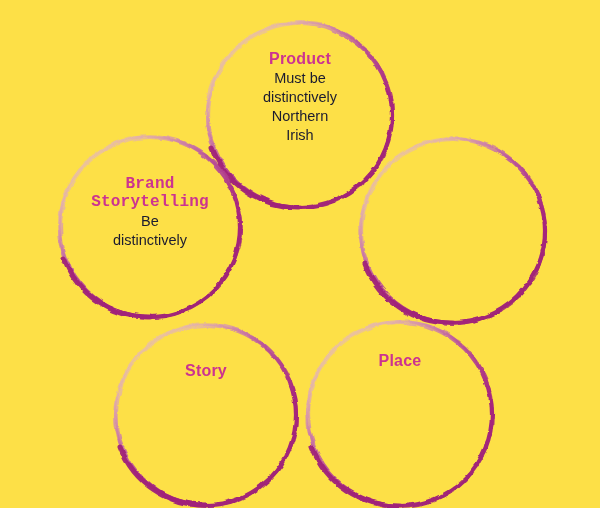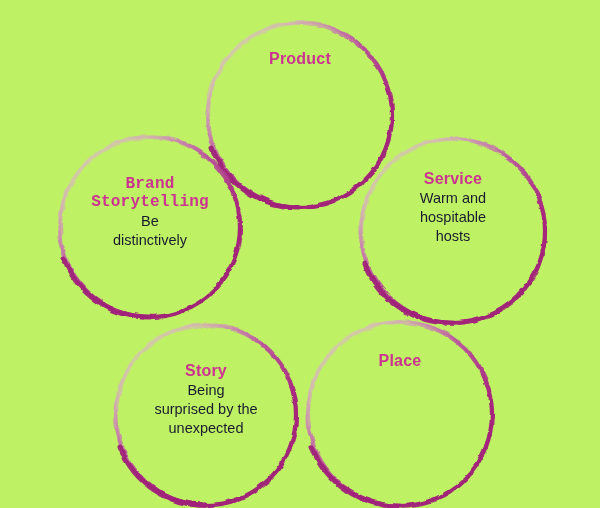--- a/index.html
+++ b/index.html
@@ -10,21 +10,21 @@
   }
   body {
     font-family: "Liberation Sans", sans-serif;
     -webkit-font-smoothing: antialiased;
   }
 
   #diagram-canvas {
     position: relative;
     width: 600px;
     height: 508px;
-    background: #bef264;
+    background: #fde047;
     overflow: hidden;
   }
 
   #circle-strokes {
     position: absolute;
     left: 0;
     top: 0;
     width: 600px;
     height: 508px;
     pointer-events: none;
@@ -131,38 +131,33 @@
       <g>
         <circle cx="150" cy="227" r="90" stroke="url(#inkFade)" stroke-width="4.2" filter="url(#brush)"></circle>
         <circle cx="150" cy="227" r="90.6" stroke="url(#inkFade2)" stroke-width="2.6" filter="url(#brush2)" opacity="0.85"></circle>
         <path d="M 64 259 A 90 90 0 0 0 150 317" stroke="#a0247a" stroke-width="5" filter="url(#brush)" opacity="0.95"></path>
       </g>
     </g>
   </svg>
 
   <div class="node" id="node-product">
     <div class="node-heading">Product</div>
+    <div class="node-body">Must be
+distinctively
+Northern
+Irish</div>
   </div>
 
-  <div class="node" id="node-service">
-    <div class="node-heading">Service</div>
-    <div class="node-body">Warm and
-hospitable
-hosts</div>
-  </div>
 
   <div class="node" id="node-place">
     <div class="node-heading">Place</div>
   </div>
 
   <div class="node" id="node-story">
     <div class="node-heading">Story</div>
-    <div class="node-body">Being
-surprised by the
-unexpected</div>
   </div>
 
   <div class="node" id="node-brand">
     <div class="node-heading">Brand
 Storytelling</div>
     <div class="node-body">Be
 distinctively</div>
   </div>
 
 </div>

